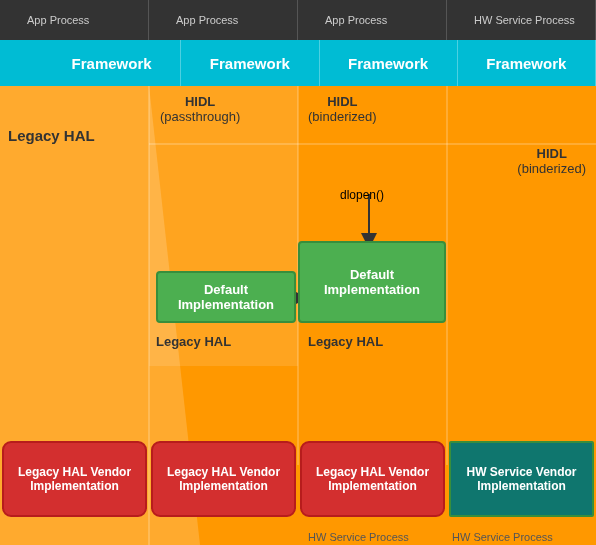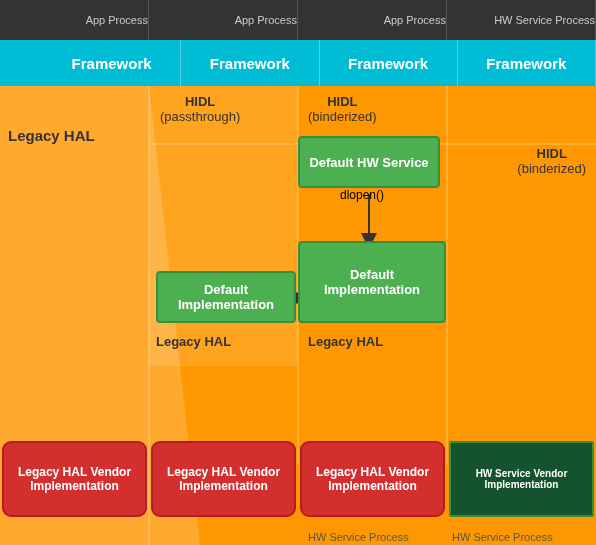--- a/index.html
+++ b/index.html
@@ -22,24 +22,25 @@
       display: flex;
       width: 100%;
       height: 40px;
       background: #333;
     }
 
     .header-cell {
       flex: 1;
       display: flex;
       align-items: center;
-      justify-content: flex-end;
+      justify-content: flex-start;
       color: #ccc;
       font-size: 11px;
       border-right: 1px solid #555;
+      margin-left: 27px;
     }
 
     
     .framework-row {
       display: flex;
       width: 100%;
       height: 46px;
       background: #00bcd4;
       padding-left: 43px;
     }
@@ -217,27 +218,27 @@
       font-size: 12px;
       font-weight: bold;
       text-align: center;
       padding: 4px;
       margin: 2px;
       border-radius: 9px;
     }
 
     .bottom-cell-green {
       flex: 1;
-      background: #14532d;
+      background: #0f766e;
       border: 2px solid #388e3c;
       display: flex;
       align-items: center;
       justify-content: center;
       color: #fff;
-      font-size: 10px;
+      font-size: 12px;
       font-weight: bold;
       text-align: center;
       padding: 4px;
       margin: 2px;
       border-radius: 2px;
     }
 
     
     .hw-service-label {
       position: absolute;
@@ -314,23 +315,20 @@
     </div>
 
     <div class="hidl-binderized-top">
       <span>HIDL<br><span style="font-weight:normal;">(binderized)</span></span>
     </div>
 
     <div class="hidl-binderized-right">
       <span>HIDL<br><span style="font-weight:normal;">(binderized)</span></span>
     </div>
 
-    <div class="hw-service-box">
-      <span>Default HW Service</span>
-    </div>
 
     <div class="dlopen-area">
       <span>dlopen()</span>
     </div>
 
     <div class="default-impl-green-col2">
       <span>Default<br>Implementation</span>
     </div>
 
     <div class="default-impl-green-col3">

